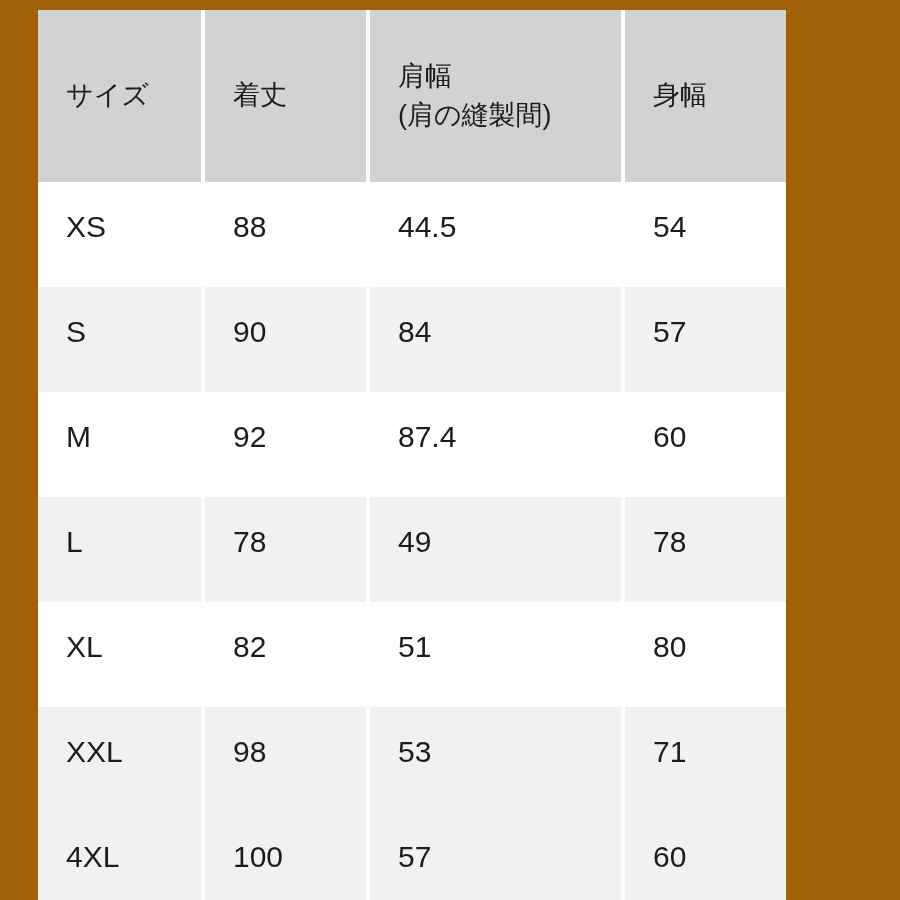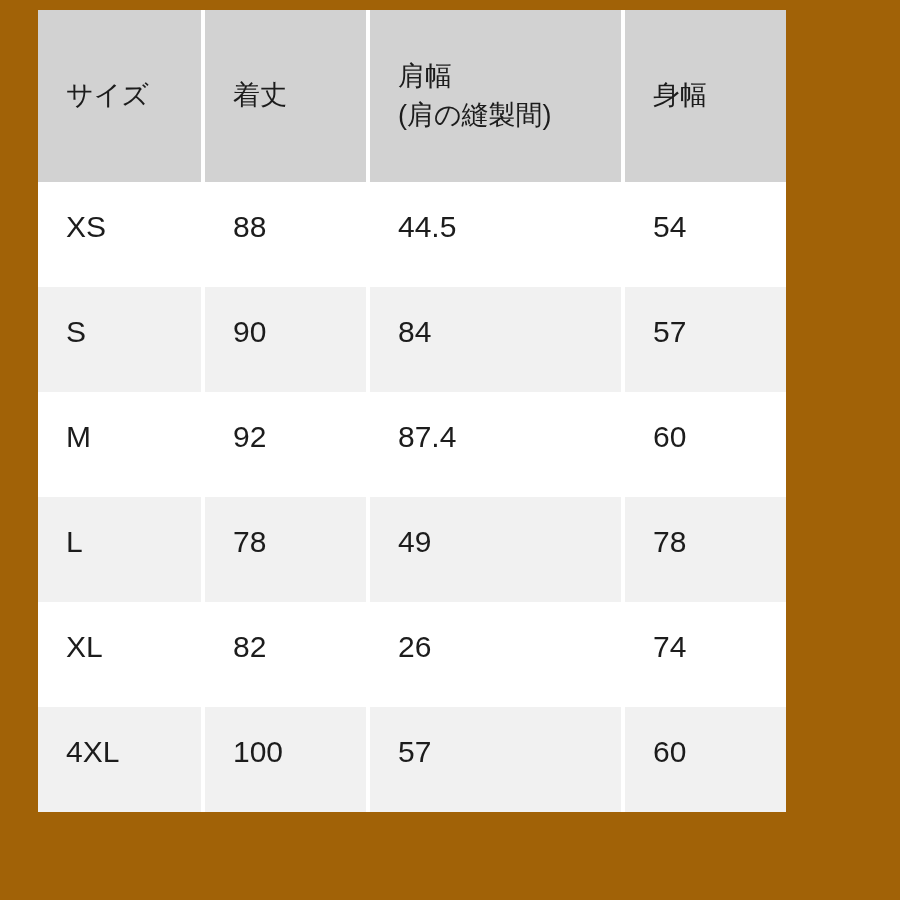--- a/index.html
+++ b/index.html
@@ -122,22 +122,28 @@
         </tr>
         <tr class="even">
           <td class="col0">L</td>
           <td class="sep">78</td>
           <td class="sep">49</td>
           <td class="sep">78</td>
         </tr>
         <tr class="odd">
           <td class="col0">XL</td>
           <td class="sep">82</td>
-          <td class="sep">26</td>
-          <td class="sep">74</td>
+          <td class="sep">51</td>
+          <td class="sep">80</td>
+        </tr>
+        <tr class="even">
+          <td class="col0">XXL</td>
+          <td class="sep">98</td>
+          <td class="sep">53</td>
+          <td class="sep">71</td>
         </tr>
         <tr class="even">
           <td class="col0">4XL</td>
           <td class="sep">100</td>
           <td class="sep">57</td>
           <td class="sep">60</td>
         </tr>
       </tbody>
     </table>
   </div>

